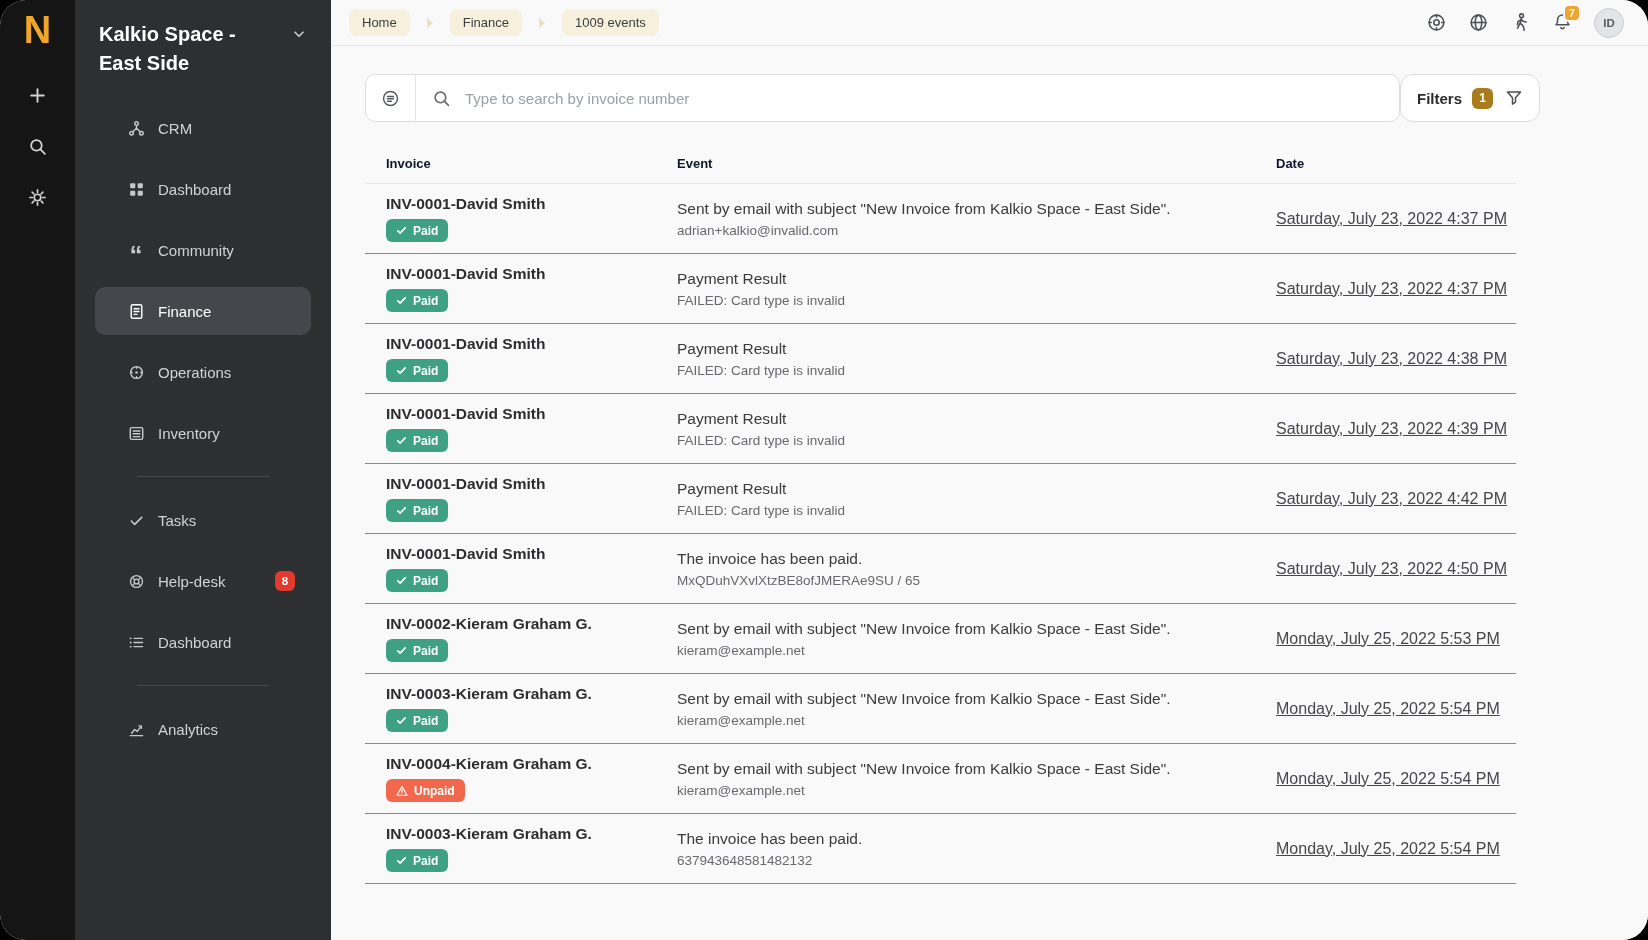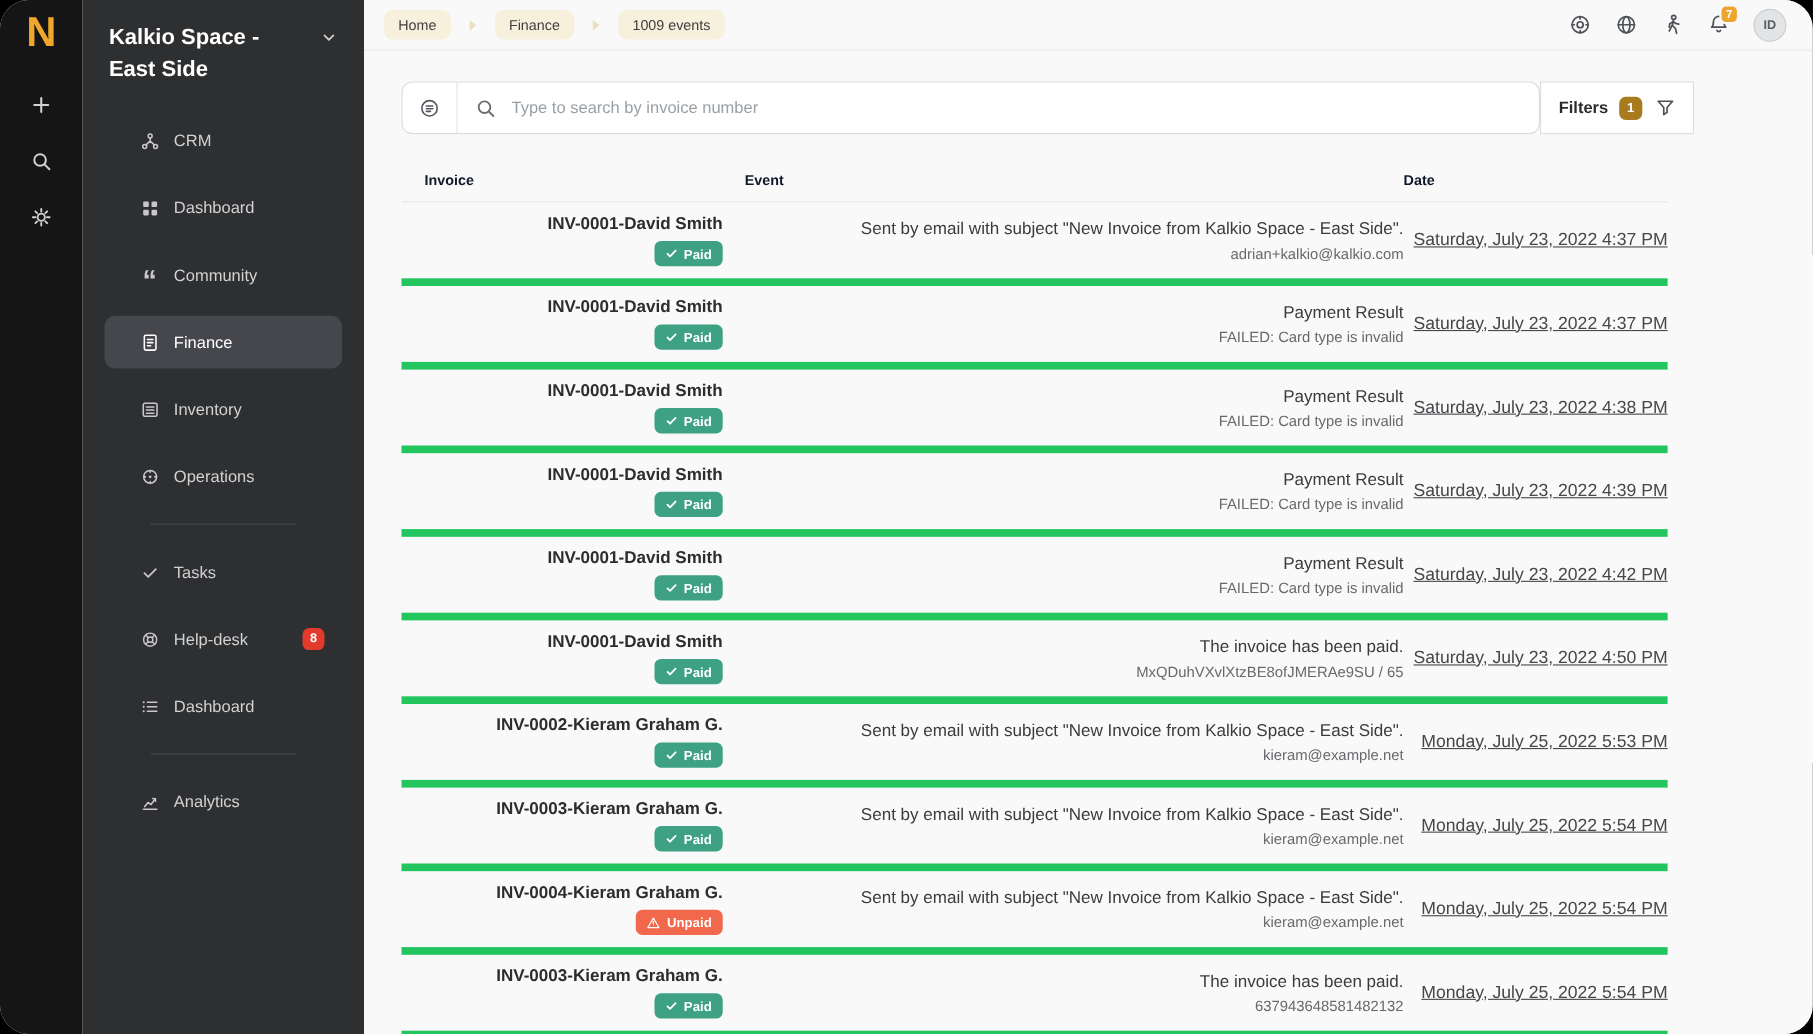--- a/index.html
+++ b/index.html
@@ -70,37 +70,37 @@
   .searchbar { flex:1; height:48px; background:#fff; border:1px solid #dcdddf;
                border-radius:10px; display:flex; align-items:center; overflow:hidden; }
   .search-left { width:50px; height:100%; display:flex; align-items:center;
                  justify-content:center; border:none; border-right:1px solid #e4e5e7;
                  color:#55585c; background:none; cursor:pointer; }
   .search-mag { color:#6a6d71; margin:0 12px 0 16px; display:flex; }
   .search-input { flex:1; border:none; outline:none; font-size:15px; color:#333;
                   background:transparent; height:100%; }
   .search-input::placeholder { color:#9aa0a5; }
   .filters-btn { height:48px; background:#fff; border:1px solid #dcdddf;
-                 border-radius:0; display:flex; align-items:center; gap:10px;
+                 border-radius:13px; display:flex; align-items:center; gap:10px;
                  padding:0 16px; cursor:pointer; }
   .filters-label { font-size:15px; font-weight:700; color:#2b2b2b; }
   .filters-count { background:var(--filters-badge,#a87b1e); color:#fff; font-size:12px;
                    font-weight:700; min-width:21px; height:21px; border-radius:6px;
                    display:flex; align-items:center; justify-content:center; }
   .funnel { color:#4b4e52; display:flex; margin-left:2px; }
 
   .table { margin:24px 132px 0 34px; }
   .thead { display:grid; grid-template-columns:292px 1fr 240px;
            border-bottom:1px solid #e6e7e8; padding:10px 0 12px; }
   .th { font-size:13px; font-weight:700; color:#0f172a; }
   .th-invoice { padding-left:21px; }
   .th-event { padding-left:20px; }
   .trow { display:grid; grid-template-columns:292px 1fr 240px;
-          border-bottom:7px solid #22c55e; padding:11px 0; align-items:center;
-          min-height:70px; cursor:pointer;text-align:right; }
+          border-bottom:1px solid #22c55e; padding:11px 0; align-items:center;
+          min-height:70px; cursor:pointer; }
   .cell-invoice { padding-left:21px; }
   .inv-title { font-size:15.5px; font-weight:700; color:#2c2d2f; }
   .badge { display:inline-flex; align-items:center; gap:6px; margin-top:6px;
            height:23px; padding:0 10px; border-radius:6px; color:#fff;
            font-size:12px; font-weight:600; }
   .badge-paid { background:var(--paid-green,#3fa183); }
   .badge-unpaid { background:var(--unpaid-red,#f2684c); }
   .b-ic { display:flex; }
   .cell-event { padding-left:20px; }
   .ev-title { font-size:15.5px; color:#3a3b3d; }
@@ -185,35 +185,35 @@
             <svg width="17" height="17" viewBox="0 0 18 18" fill="none" stroke="currentColor" stroke-width="1.5" stroke-linecap="round">
               <rect x="3.4" y="1.8" width="11.2" height="14.4" rx="1.5"></rect>
               <path d="M6.4 6h5.2M6.4 9h5.2M6.4 12h3"></path>
             </svg>
           </span>
         <span>Finance</span>
       </div>
       <div class="nav-item">
         <span class="nico">
             <svg width="17" height="17" viewBox="0 0 18 18" fill="none" stroke="currentColor" stroke-width="1.5" stroke-linecap="round">
-              <rect x="2.4" y="2.8" width="13.2" height="12.4" rx="1.5"></rect>
-              <path d="M5.4 6.3h7.2M5.4 9.3h7.2M5.4 12.3h7.2"></path>
-            </svg>
-          </span>
-        <span>Inventory</span>
-      </div>
-      <div class="nav-item">
-        <span class="nico">
-            <svg width="17" height="17" viewBox="0 0 18 18" fill="none" stroke="currentColor" stroke-width="1.5" stroke-linecap="round">
               <circle cx="9" cy="9" r="6.2"></circle>
               <circle cx="9" cy="9" r="1.3" fill="currentColor" stroke="none"></circle>
               <path d="M9 2.8v1.7M15.2 9h-1.7M9 15.2v-1.7M2.8 9h1.7"></path>
             </svg>
           </span>
         <span>Operations</span>
+      </div>
+      <div class="nav-item">
+        <span class="nico">
+            <svg width="17" height="17" viewBox="0 0 18 18" fill="none" stroke="currentColor" stroke-width="1.5" stroke-linecap="round">
+              <rect x="2.4" y="2.8" width="13.2" height="12.4" rx="1.5"></rect>
+              <path d="M5.4 6.3h7.2M5.4 9.3h7.2M5.4 12.3h7.2"></path>
+            </svg>
+          </span>
+        <span>Inventory</span>
       </div>
 
       <div class="nav-divider"></div>
 
       <div class="nav-item">
         <span class="nico">
             <svg width="17" height="17" viewBox="0 0 18 18" fill="none" stroke="currentColor" stroke-width="1.7" stroke-linecap="round" stroke-linejoin="round">
               <path d="M3.5 9.5l3.6 3.6 7.4-7.4"></path>
             </svg>
           </span>
@@ -355,21 +355,21 @@
                   <svg width="11" height="11" viewBox="0 0 12 12" fill="none" stroke="#fff" stroke-width="1.8" stroke-linecap="round" stroke-linejoin="round">
                     <path d="M2 6.4l2.5 2.5L10 3.2"></path>
                   </svg>
                 </span>
 
         <span>Paid</span>
       </span>
     </div>
     <div class="cell-event">
       <div class="ev-title">Sent by email with subject "New Invoice from Kalkio Space - East Side".</div>
-      <div class="ev-detail">adrian+kalkio@kalkio.com</div>
+      <div class="ev-detail">adrian+kalkio@invalid.com</div>
     </div>
     <div class="cell-date">Saturday, July 23, 2022 4:37 PM</div>
   </div>
           <div class="trow">
     <div class="cell-invoice">
       <div class="inv-title">INV-0001-David Smith</div>
       <span class="badge badge-paid">
         <span class="b-ic">
                   <svg width="11" height="11" viewBox="0 0 12 12" fill="none" stroke="#fff" stroke-width="1.8" stroke-linecap="round" stroke-linejoin="round">
                     <path d="M2 6.4l2.5 2.5L10 3.2"></path>

